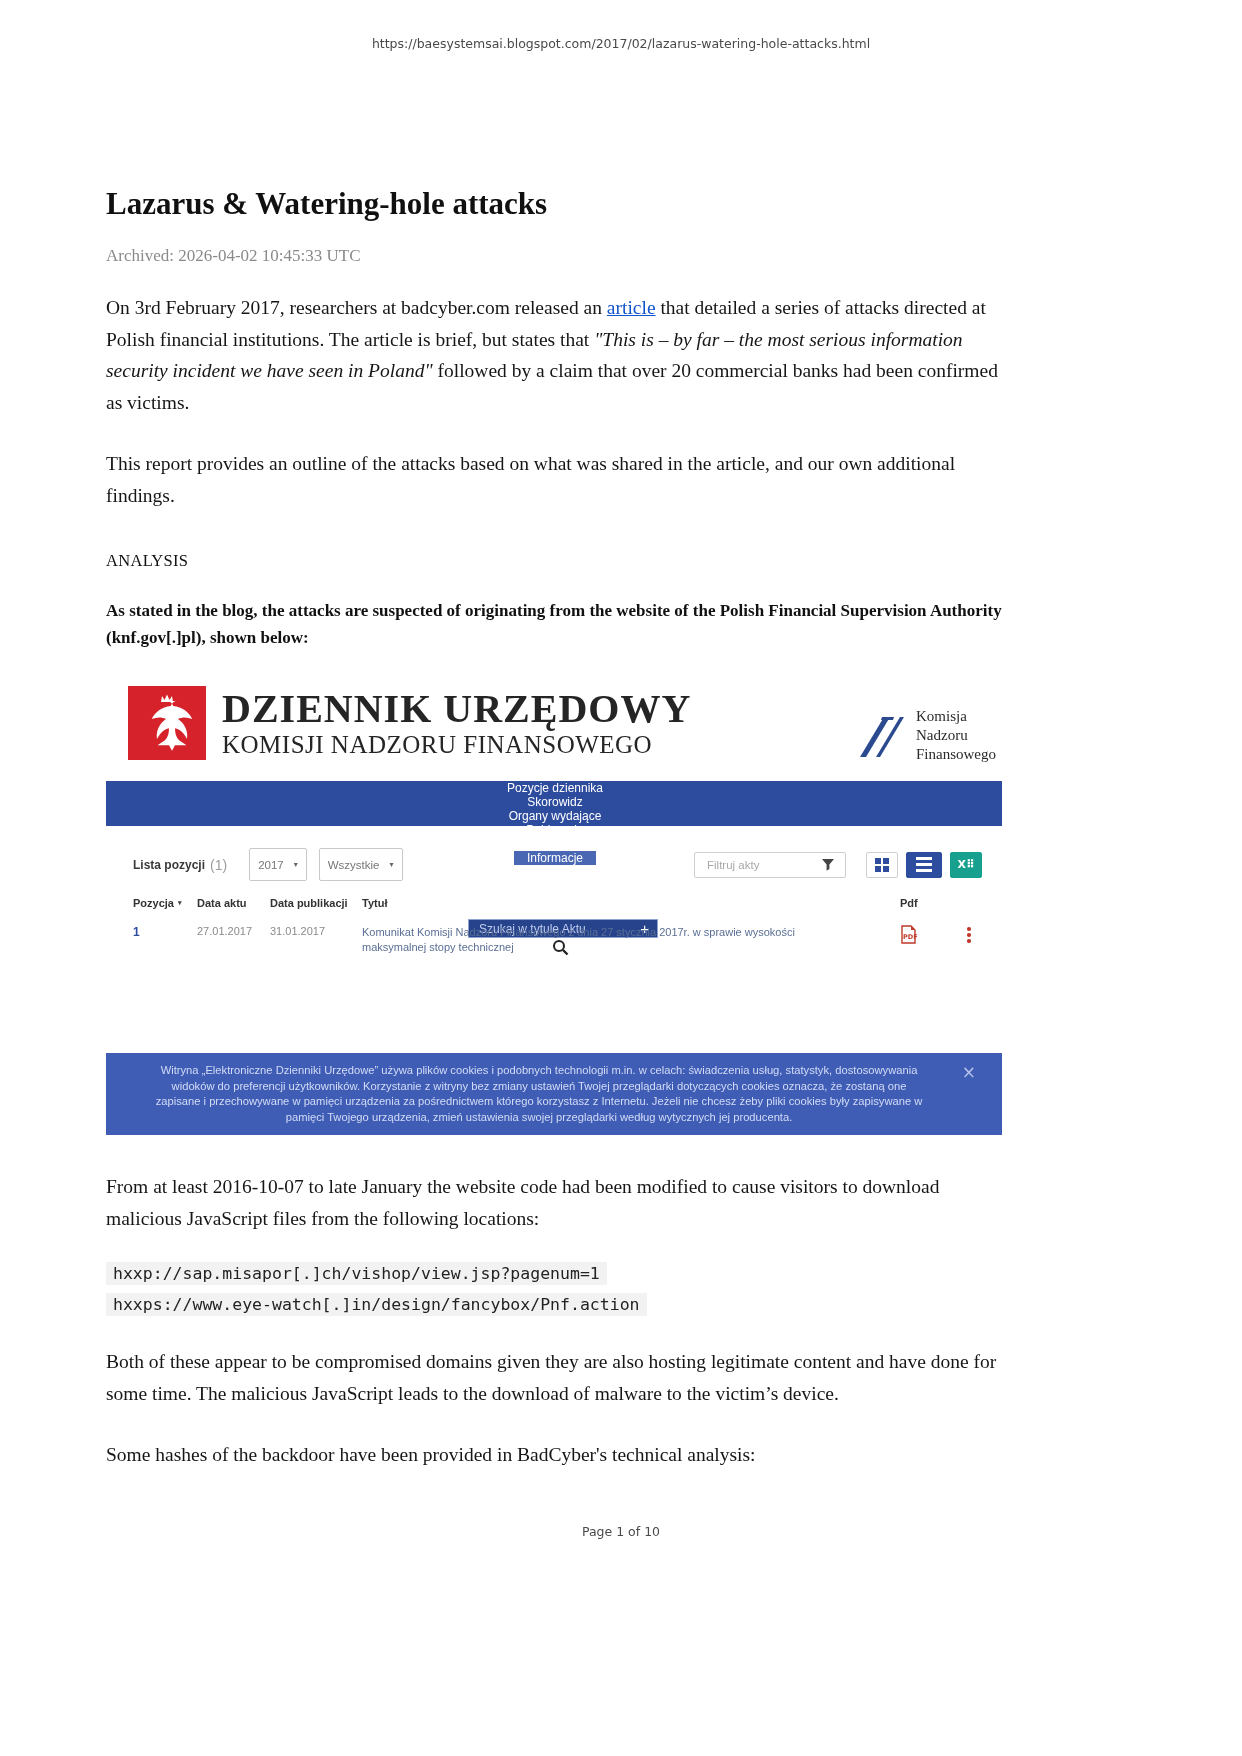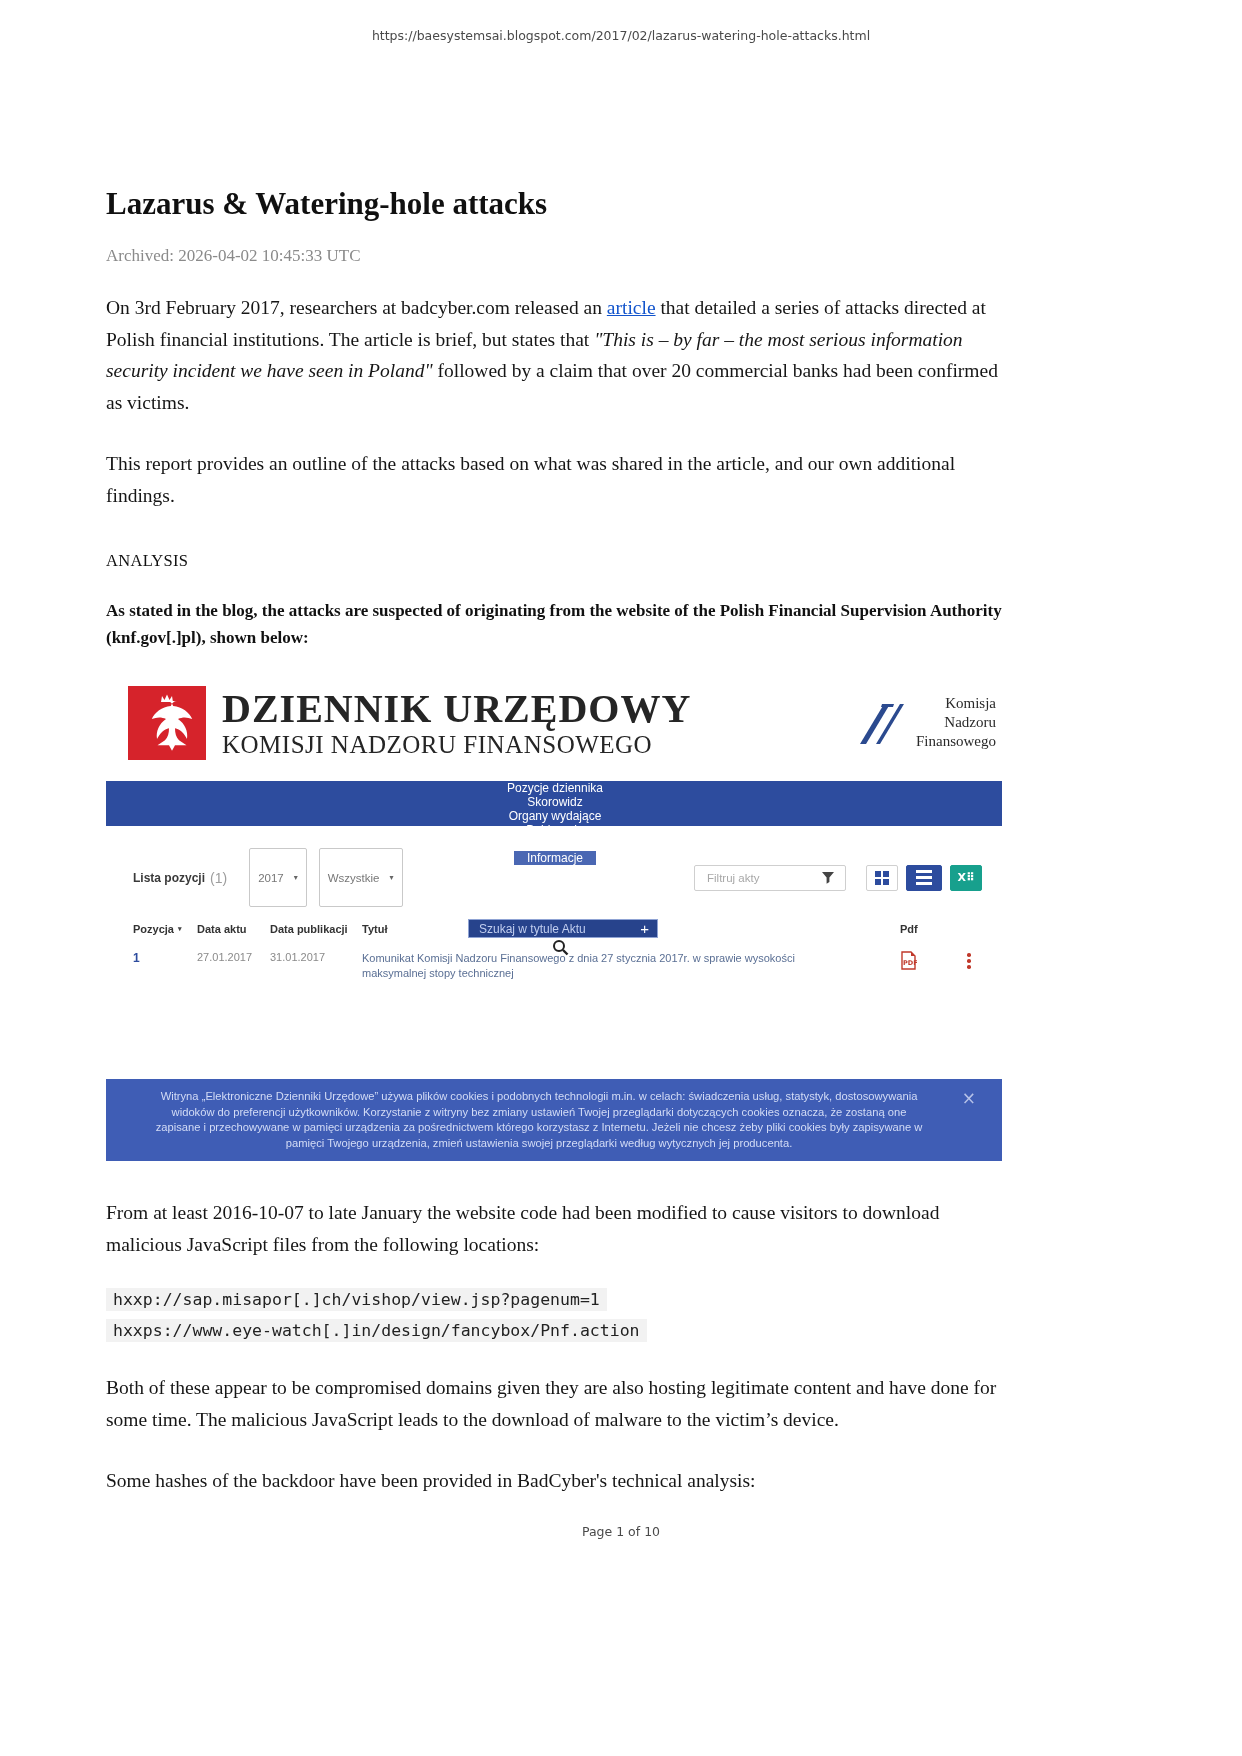--- a/index.html
+++ b/index.html
@@ -2,21 +2,21 @@
 <html><head>
 <meta charset="utf-8">
 <style>
   html,body { margin:0; padding:0; background:#e8e8e8; }
   .page {
     position:relative; width:1242px; height:1756px; background:#ffffff;
     margin:0 auto; font-family:"Liberation Serif", serif; color:#1b1b1b;
     overflow:hidden;
   }
   .top-url {
-    position:absolute; top:28px; left:0; right:0; text-align:center;
+    position:absolute; top:36px; left:0; right:0; text-align:center;
     font-family:"DejaVu Sans", sans-serif; font-size:12.5px; color:#4a4a4a;
   }
   .content { position:absolute; left:106px; top:0; width:896px; }
   .title {
     margin:186px 0 0 0; font-size:31px; font-weight:bold; color:#101010;
     font-family:Liberation Serif, serif;
   }
   .archived { margin-top:24px; font-size:17px; color:#8a8a8a; }
   p.body { margin:26px 0 0 0; font-size:19.5px; line-height:31.5px; color:#161616; }
   p.mt30 { margin-top:30px; }
@@ -32,21 +32,21 @@
   .eagle { position:absolute; left:22px; top:5px; width:78px; height:74px; }
   .mast-text { position:absolute; left:116px; top:6px; }
   .mast-title {
     font-family:"Liberation Serif", serif; font-size:40px; font-weight:600;
     letter-spacing:1px; color:#252525; line-height:44px;
   }
   .mast-sub {
     font-family:"Liberation Serif", serif; font-size:25px; color:#252525;
     letter-spacing:0.5px; margin-top:0px;
   }
-  .knf-logo { position:absolute; right:6px; top:13px; display:flex; align-items:center; gap:6px;text-align:right; }
+  .knf-logo { position:absolute; right:6px; top:26px; display:flex; align-items:center; gap:6px; }
   .knf-logo-text { font-family:"Liberation Serif", serif; font-size:15px; color:#2a2a2a; line-height:19px; }
 
   .knf-nav {
     height:45px; background:#2d4c9e; display:flex; align-items:center;
     padding:0 12px 0 14px;
     flex-direction:column;
   }
   .nav-item {
     color:#ffffff; font-size:12px; padding:0 13px; height:45px;
     display:flex; align-items:center; cursor:pointer; white-space:nowrap;
@@ -73,21 +73,21 @@
   }
 
   .knf-toolbar {
     display:flex; align-items:center; background:#fff;
     padding:22px 20px 12px 27px;
   }
   .list-title { font-size:12px; font-weight:bold; color:#3a3a3a; }
   .list-count { font-size:14px; color:#9d9d9d; margin-left:5px; }
   .select-box {
     margin-left:22px; border:1px solid #c9c9c9; border-radius:2px; background:#fff;
-    height:25px; padding:16px 8px; font-size:11.5px; color:#777;
+    height:25px; padding:3px 8px; font-size:11.5px; color:#777;
     display:inline-flex; align-items:center; gap:10px; cursor:pointer;
   }
   .select-box.wide { margin-left:12px; min-width:62px; justify-content:space-between; }
   .select-box .caret { font-size:8px; color:#666; }
   .toolbar-right { margin-left:auto; display:flex; align-items:center; gap:8px; }
   .filter-box {
     display:flex; align-items:center; border:1px solid #cfcfcf; border-radius:2px;
     height:26px; width:152px; padding:0 10px; box-sizing:border-box; background:#fff;
   }
   .filter-box input {

